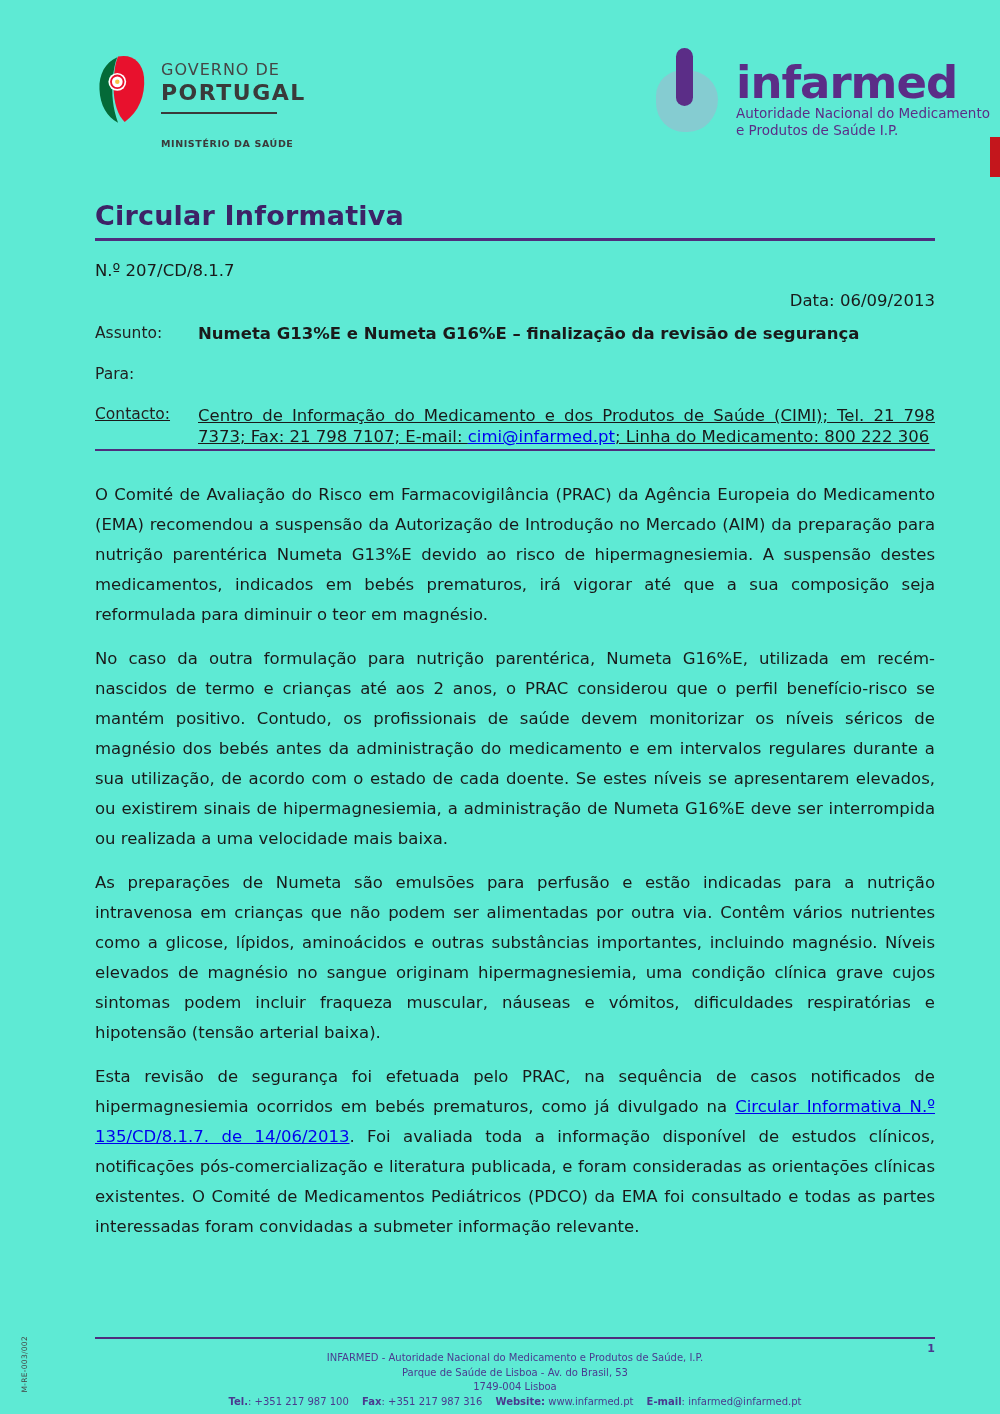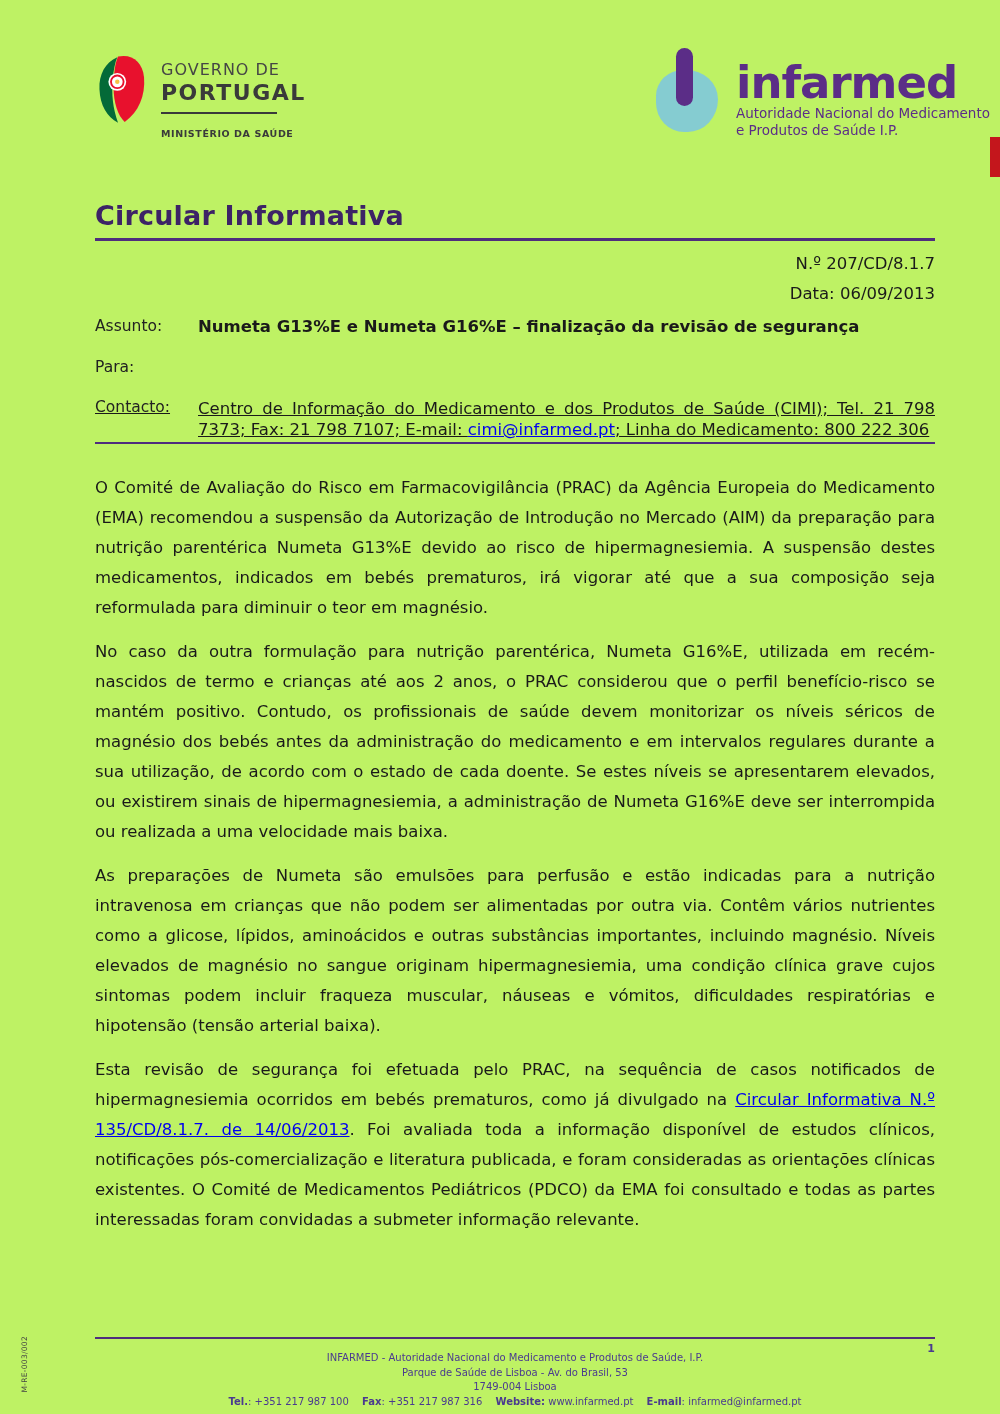--- a/index.html
+++ b/index.html
@@ -1,44 +1,44 @@
 <!DOCTYPE html>
 <html style="--accent_purple: #4f2d7d; --title_purple: #3d2366; --footer_purple: #4a3a8f; --infarmed_purple: #5b2d87; --teal: #85ccd1; --link_blue: #0000ee; --red_strip: #c4161c; --gov_green: #046a38; --gov_red: #e8112d; --text: #1a1a1a;"><head>
 <meta charset="utf-8">
 <style>
   html,body{margin:0;padding:0;background:#e9e9e9;}
   .page{
-    position:relative;width:1000px;height:1414px;background:#bef264;
+    position:relative;width:1000px;height:1414px;background:#5eead4;
     font-family:"DejaVu Sans", sans-serif;color:var(--text,#1a1a1a);
     margin:0 auto;overflow:hidden;
   }
   
   .gov-logo{position:absolute;left:95px;top:52px;display:flex;align-items:flex-start;}
   .gov-emblem{width:52px;height:76px;flex:none;}
   .gov-text{margin-left:14px;padding-top:8px;color:#3d3d3d;}
   .gov-line1{font-size:16px;letter-spacing:1px;color:#454545;}
   .gov-line2{font-size:22px;font-weight:bold;letter-spacing:1.5px;color:#3a3a3a;margin-top:1px;}
   .gov-rule{height:2px;background:#3a3a3a;width:116px;margin-top:7px;}
-  .gov-ministry{font-size:9.5px;font-weight:bold;letter-spacing:.6px;color:#3a3a3a;margin-top:14px;}
+  .gov-ministry{font-size:9.5px;font-weight:bold;letter-spacing:.6px;color:#3a3a3a;margin-top:24px;}
   .inf-logo{position:absolute;left:652px;top:48px;display:flex;}
   .inf-icon{width:78px;height:95px;flex:none;position:relative;}
   .inf-blob{position:absolute;left:4px;top:22px;width:62px;height:62px;background:var(--teal,#85ccd1);
     border-radius:46% 54% 52% 48%/44% 50% 56% 50%;}
   .inf-pill{position:absolute;left:24px;top:0px;width:17px;height:58px;background:var(--infarmed_purple,#5b2d87);
     border-radius:9px;}
   .inf-text{margin-left:6px;padding-top:12px;}
   .inf-word{font-size:45px;font-weight:bold;letter-spacing:-1px;line-height:1.0;
     color:var(--infarmed_purple,#5b2d87);}
   .inf-sub{font-size:13.5px;line-height:17px;color:var(--infarmed_purple,#5b2d87);margin-top:0;}
   .red-strip{position:absolute;right:0;top:137px;width:10px;height:40px;background:var(--red_strip,#c4161c);}
   
   .content{position:absolute;left:95px;top:200px;width:840px;}
   .doc-title{font-size:27px;font-weight:bold;color:var(--title_purple,#3d2366);letter-spacing:.2px;margin:0;}
   .title-rule{height:3px;background:var(--accent_purple,#4f2d7d);margin-top:7px;}
-  .ref-line{font-size:16.5px;text-align:right;margin-top:13px;}
+  .ref-line{font-size:16.5px;text-align:left;margin-top:20px;}
   .date-line{font-size:16.5px;text-align:right;margin-top:11px;}
   .meta{margin-top:14px;font-size:16px;}
   .meta-row{display:flex;margin-bottom:22px;}
   .meta-label{width:103px;flex:none;font-size:15.5px;color:#222;}
   .meta-value{flex:1;}
   .meta-value.bold{font-weight:bold;font-size:16.5px;}
   .meta-value.justify{text-align:justify;line-height:21px;font-size:16.5px;}
   .sep-rule{height:2px;background:var(--accent_purple,#4f2d7d);margin-top:2px;}
   .bodytext{margin-top:29px;}
   .bodytext p{font-size:16.5px;line-height:30px;text-align:justify;margin:0 0 14px 0;}

